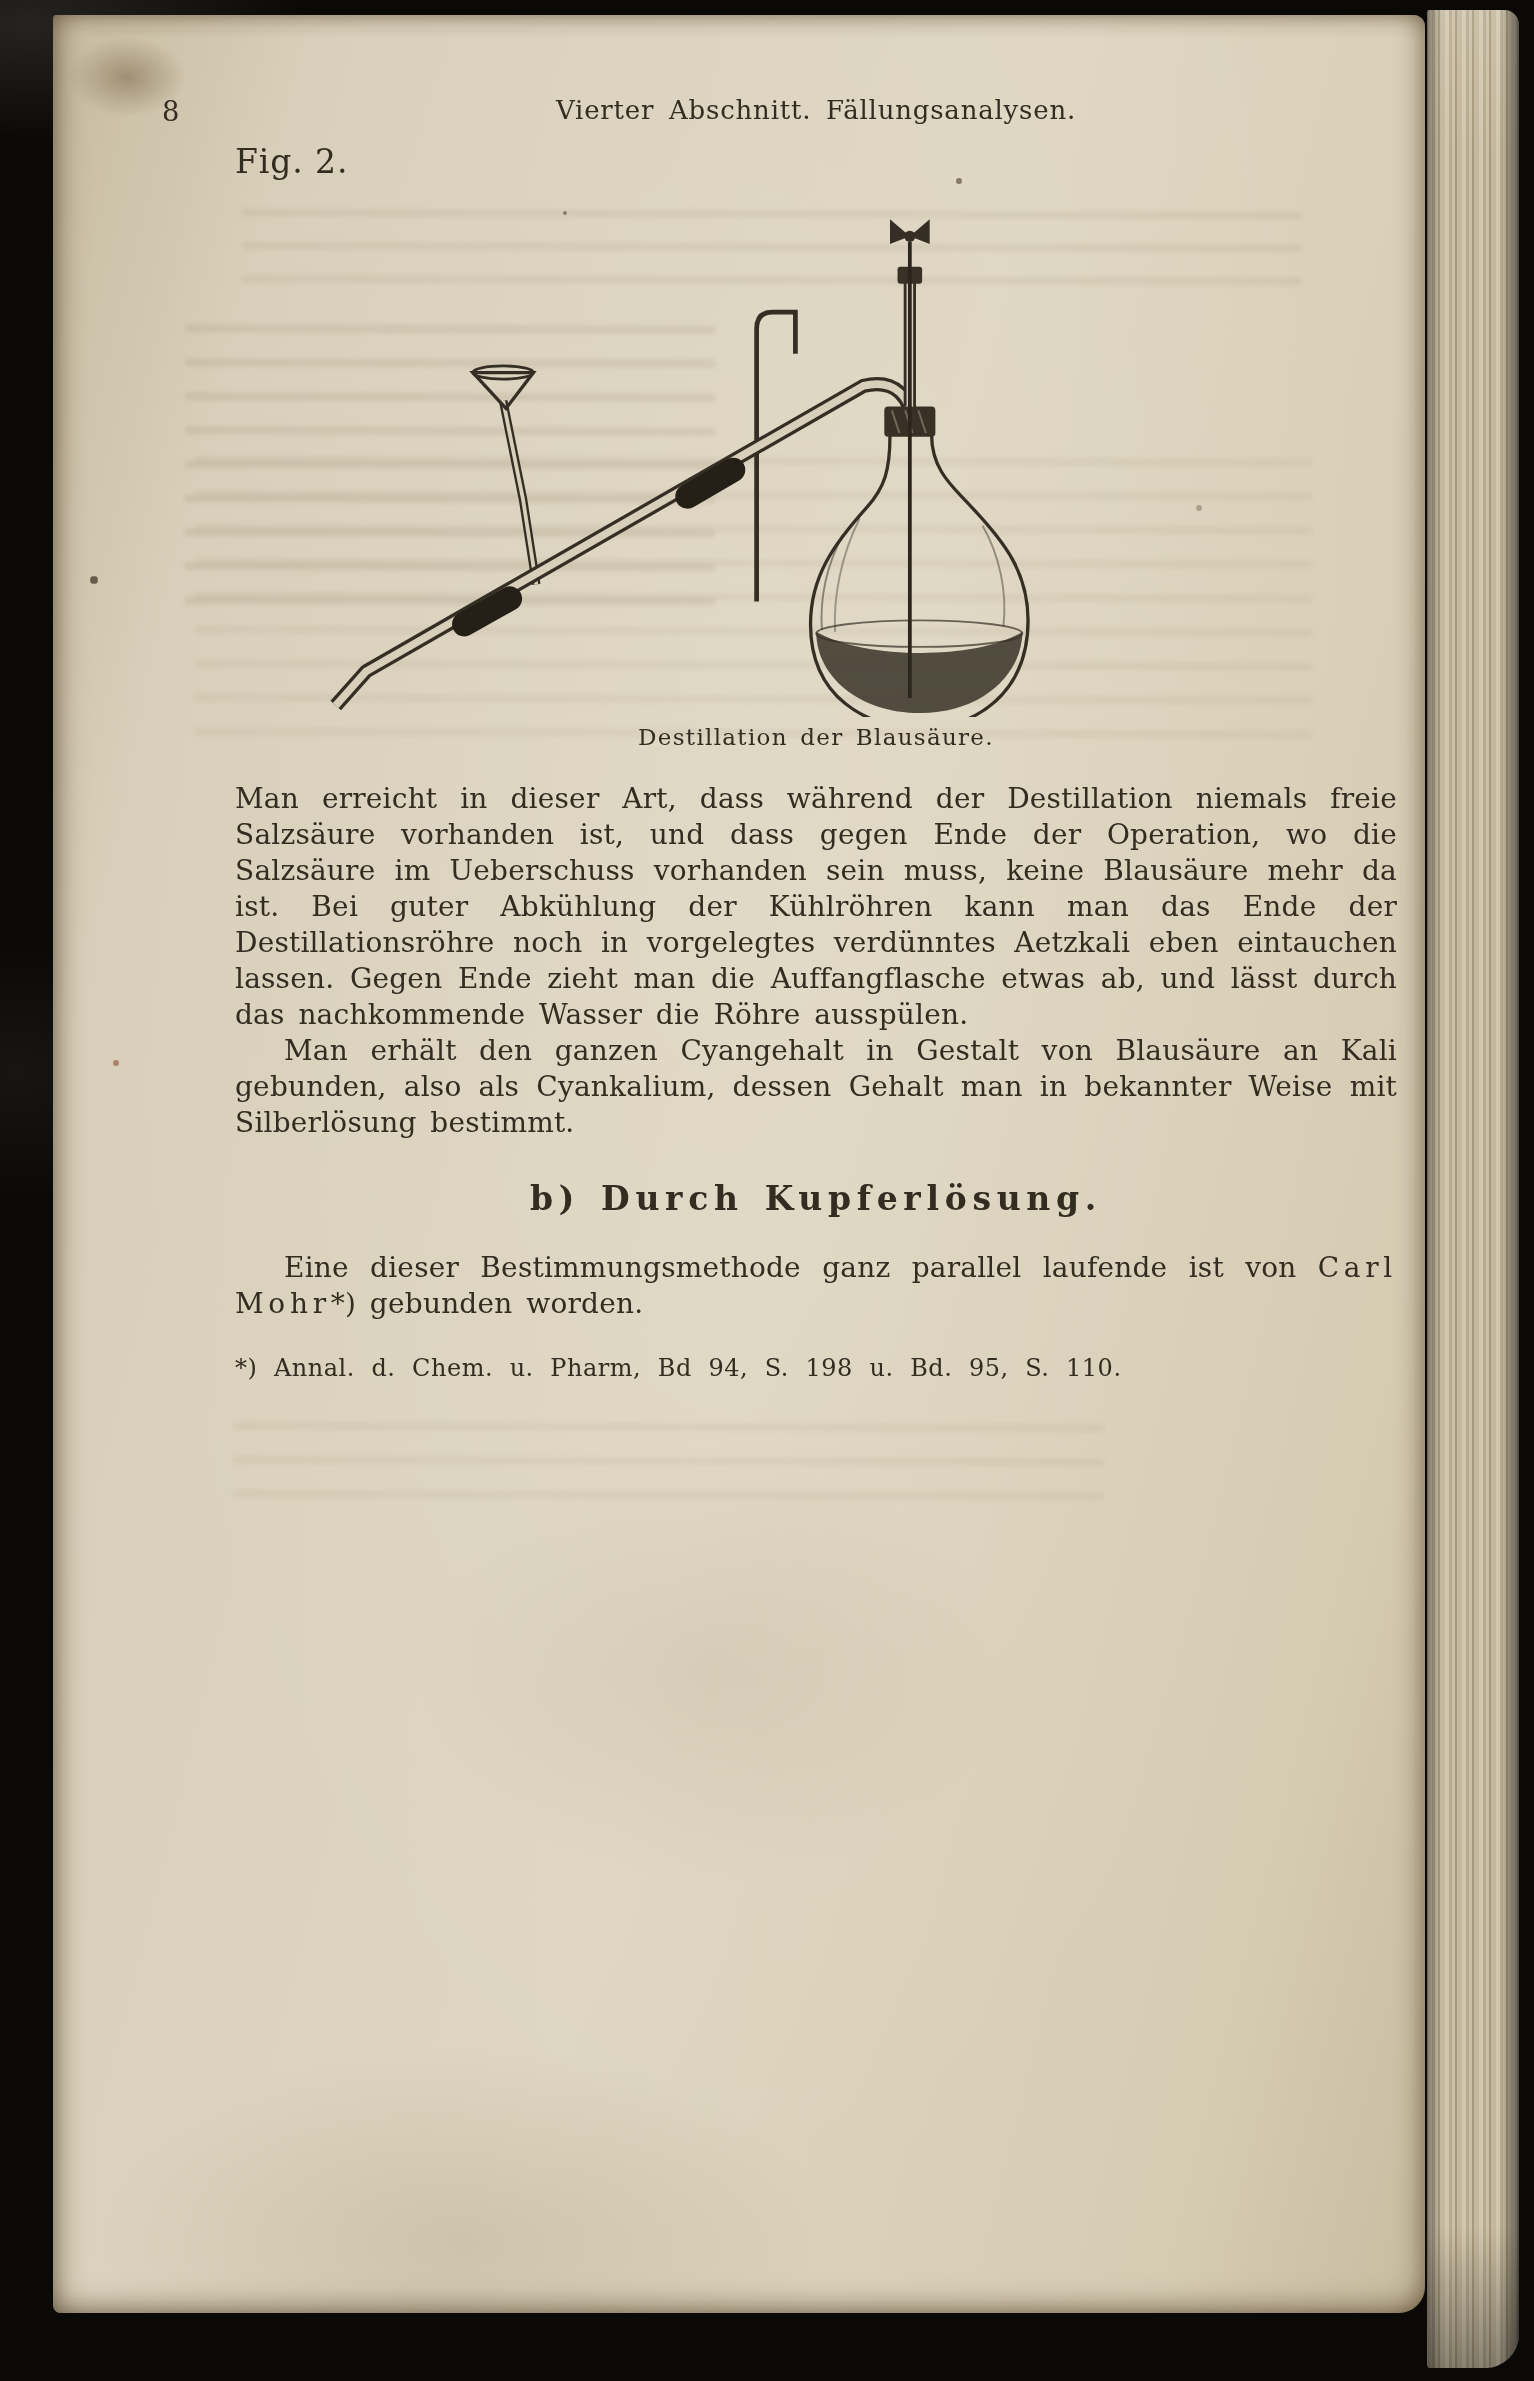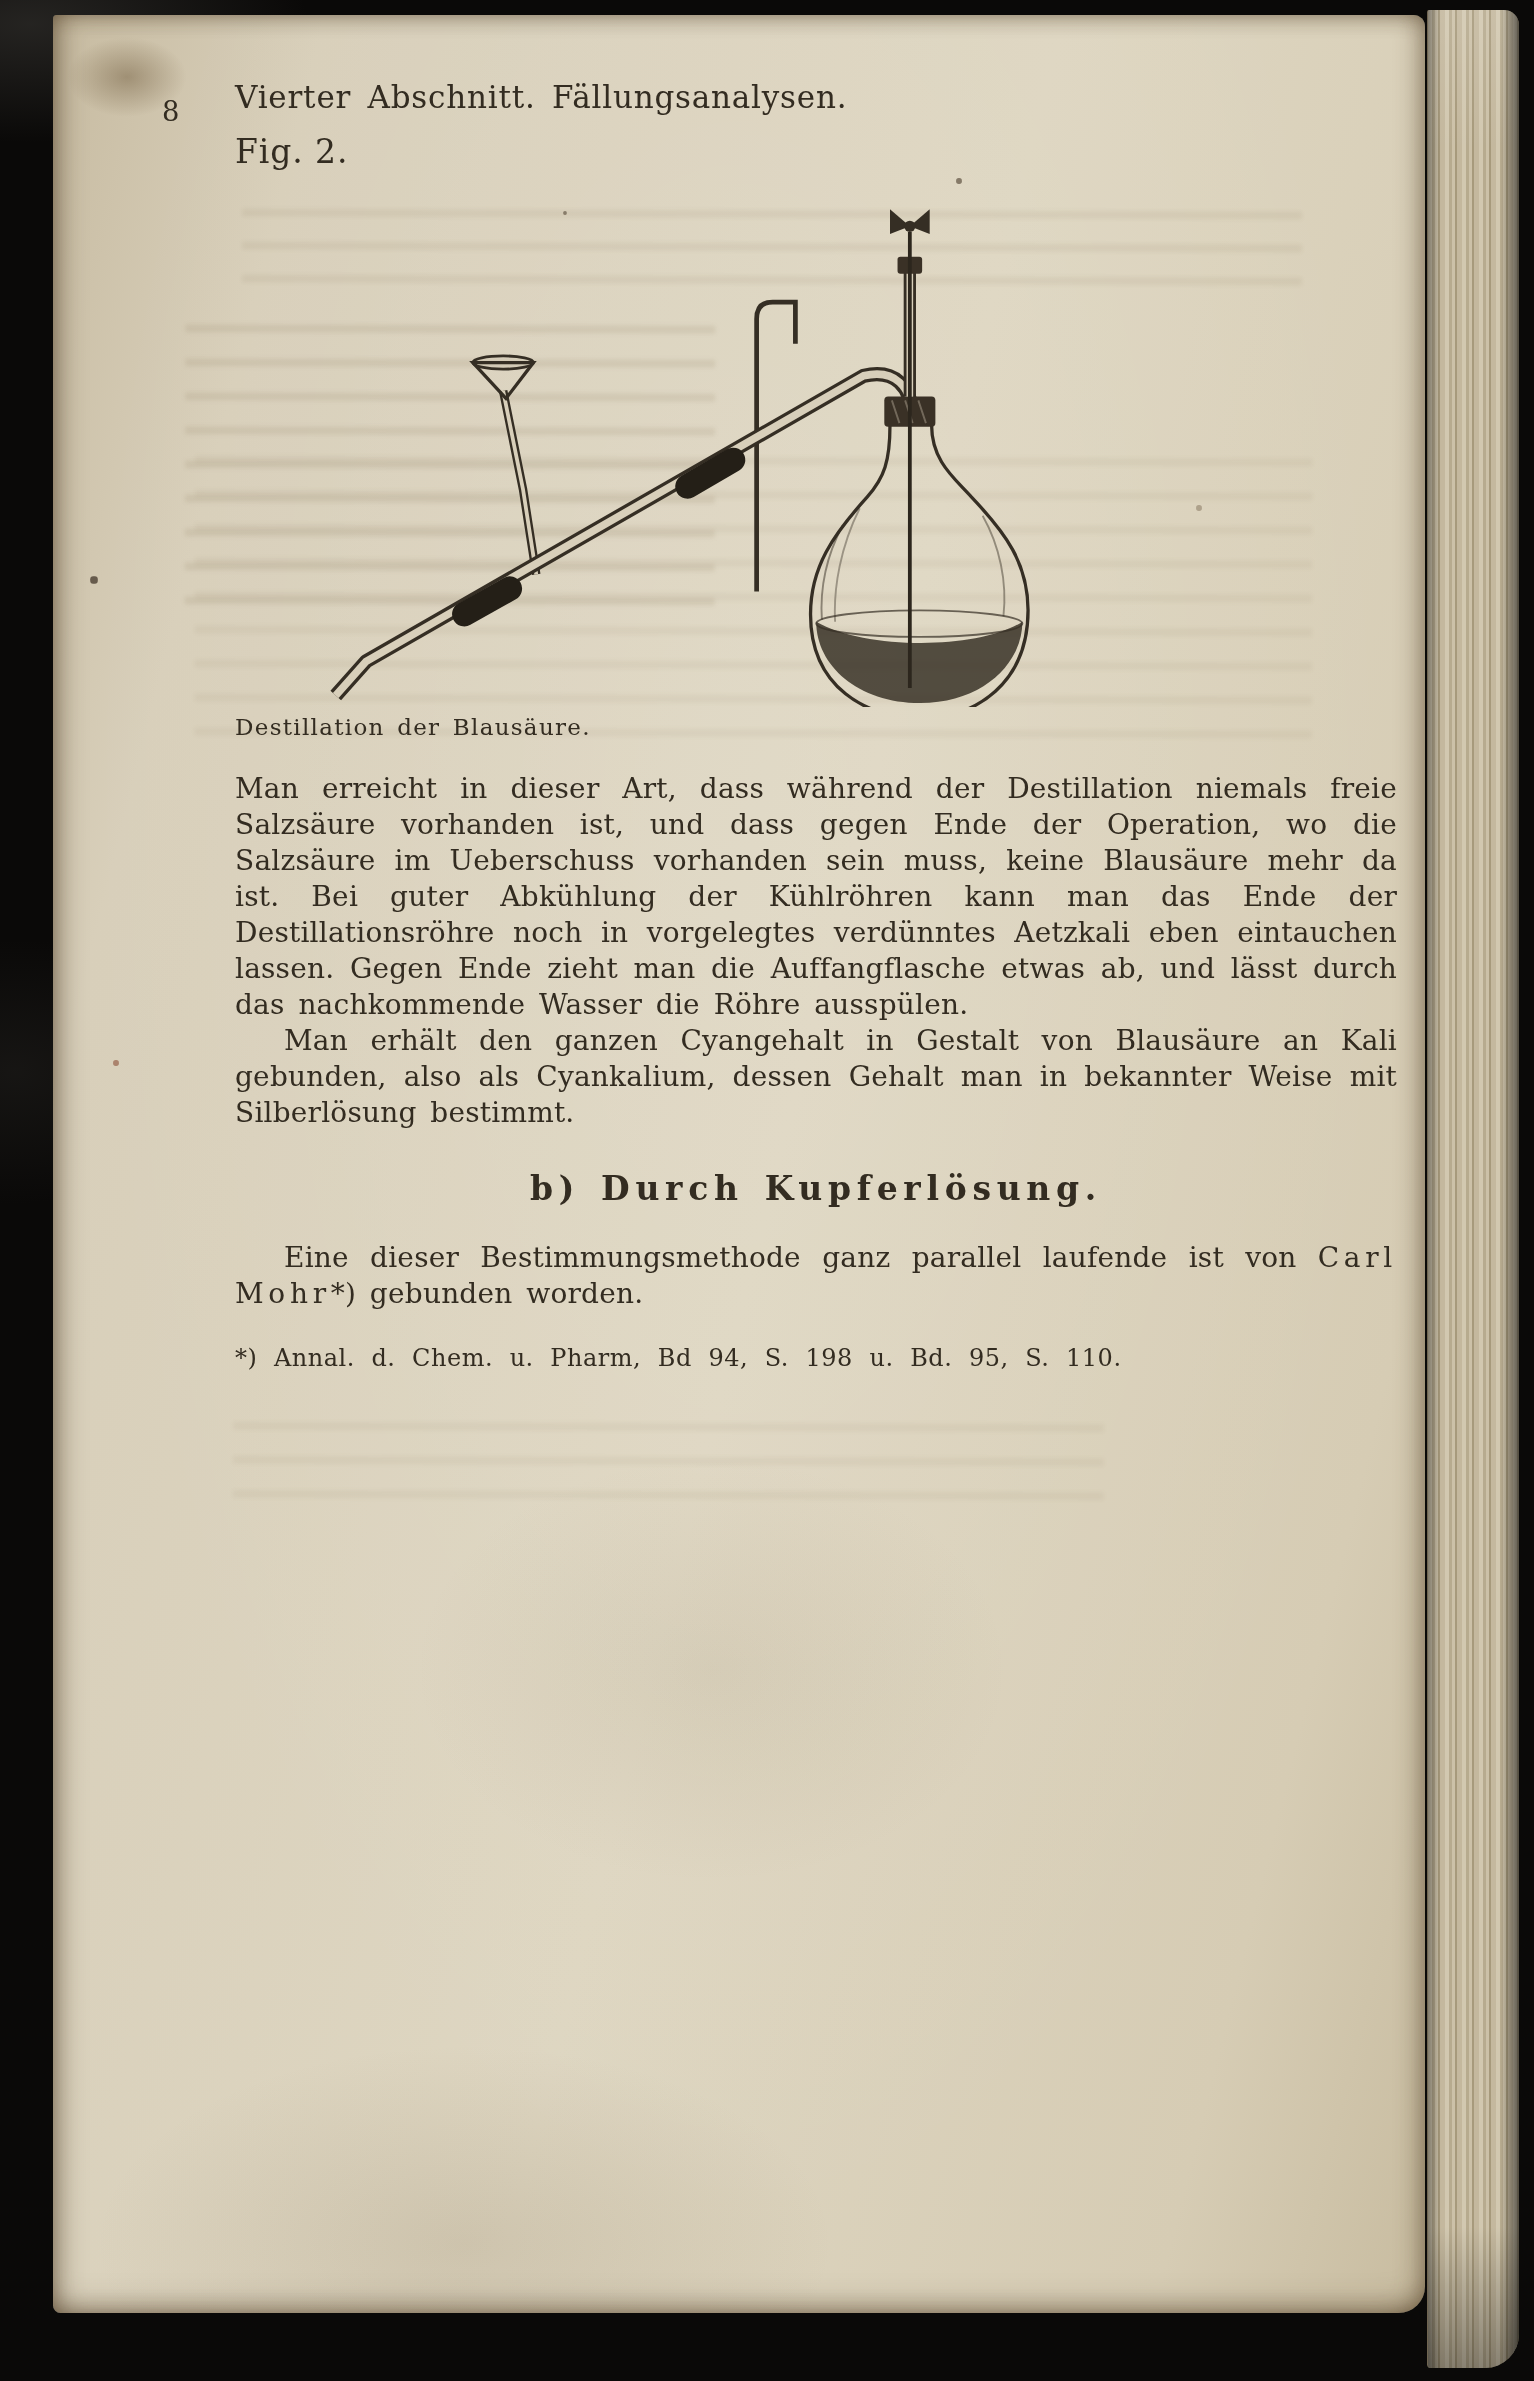--- a/index.html
+++ b/index.html
@@ -58,28 +58,28 @@
     background:
       linear-gradient(90deg, rgba(0,0,0,.38), rgba(0,0,0,0) 14%, rgba(0,0,0,0) 80%, rgba(0,0,0,.55)),
       linear-gradient(to bottom, rgba(255,255,255,.10), rgba(0,0,0,0) 6%, rgba(0,0,0,0) 94%, rgba(0,0,0,.35)),
       repeating-linear-gradient(90deg, #d2c8b0 0 3.8px, #b7ab8f 3.8px 6.6px, #ccc1a8 6.6px 10.4px, #a79a7c 10.4px 12.3px, #c4b89e 12.3px 17px);
   }
 
   
   .page{color:#332c21;}
   .pagenum{position:absolute;left:109px;top:81px;font-size:27.4px;}
   .bodycol{position:relative;margin:0 28px 0 182px;z-index:2;}
-  .running-head{margin-top:64px;font-size:31px;letter-spacing:0.8px;word-spacing:5.7px;}
+  .running-head{margin-top:80px;text-align:center;font-size:26px;letter-spacing:0.8px;word-spacing:5.7px;}
   p{margin:0;font-size:28px;line-height:36px;text-align:justify;word-spacing:4.7px;letter-spacing:0.2px;}
   .p1{margin-top:15px;}
   .indent{text-indent:49px;}
   .fig-label{margin-top:17px;text-align:left;font-size:33px;letter-spacing:0.9px;}
   .figure{margin-top:5.7px;height:530px;position:relative;}
   .figure svg{display:block;margin-left:44px;}
-  .caption{margin-top:7.6px;text-align:left;font-size:23px;letter-spacing:1.3px;word-spacing:3.8px;}
+  .caption{margin-top:7.6px;text-align:center;font-size:23px;letter-spacing:1.3px;word-spacing:3.8px;}
   .p2{margin-top:31px;}
   .sect{margin:38px 0 32px 0;text-align:center;font-size:33px;font-weight:bold;letter-spacing:5.7px;word-spacing:3.8px;}
   .spaced-name{letter-spacing:4.7px;}
   .footnote{margin-top:32px;font-size:24px;letter-spacing:0.5px;word-spacing:8.5px;}
   .ink{stroke:#352e24;fill:none;}
 </style>
 </head>
 <body>
 
 <div class="scan">

